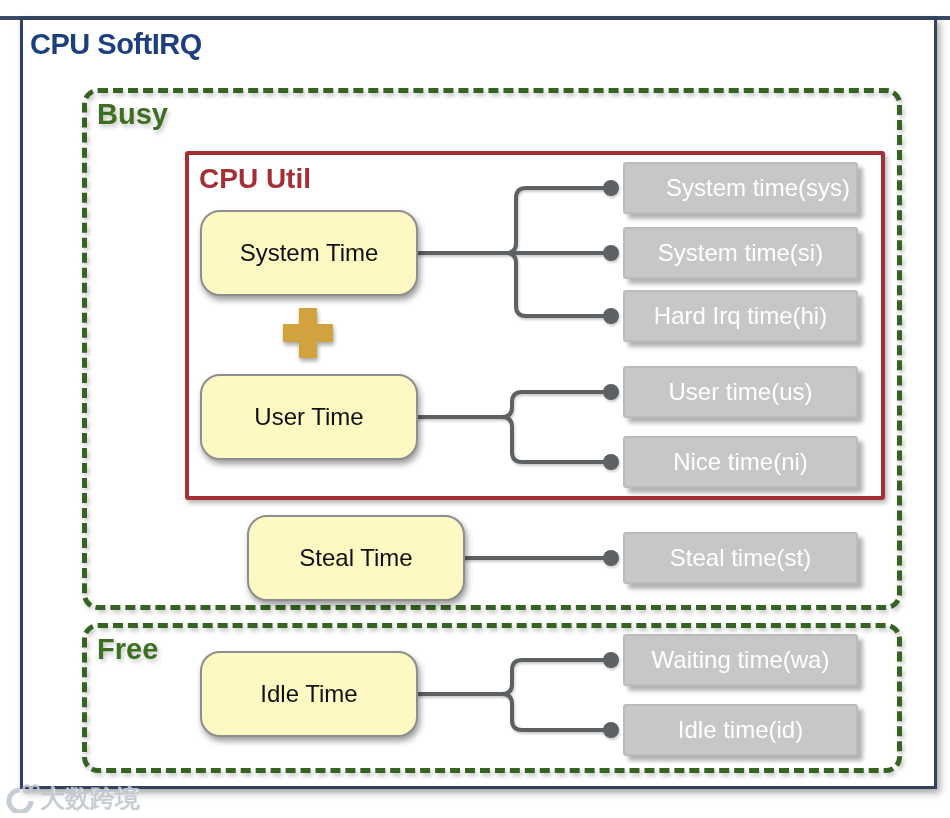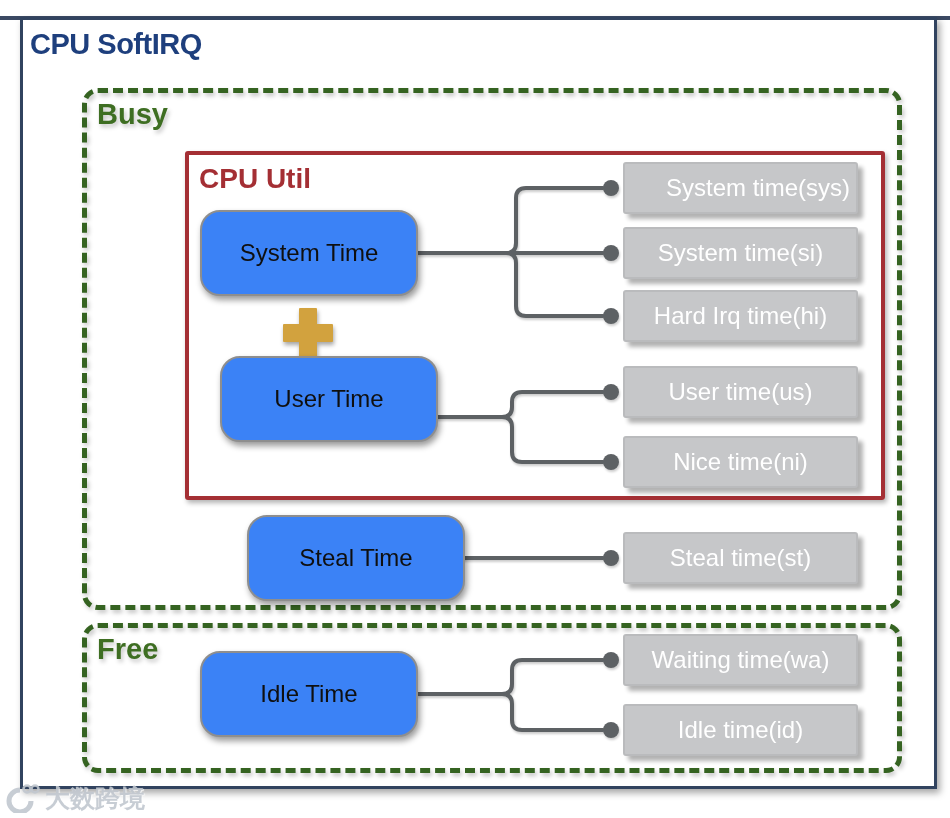--- a/index.html
+++ b/index.html
@@ -45,27 +45,27 @@
     box-shadow:2px 3px 5px rgba(0,0,0,0.30);
   }
   #cpu-util-label{
     position:absolute;left:10px;top:8px;
     font-size:28px;font-weight:bold;color:#a42f34;
   }
 
   
   .node{
     left:200px;width:218px;height:86px;
-    background:#3b82f6;border:2px solid #8e8e8e;border-radius:20px;
+    background:#fef9c3;border:2px solid #8e8e8e;border-radius:20px;
     box-shadow:2px 4px 6px rgba(0,0,0,0.40);
     display:flex;align-items:center;justify-content:center;
     font-size:24px;color:#0f0f0f;
   }
   #node-system{top:210px;}
-  #node-user{top:356px;margin-left:20px;}
+  #node-user{top:374px;}
   #node-steal{top:515px;margin-left:47px;}
   #node-idle{top:651px;}
 
   
   .leaf{
     left:623px;width:235px;height:52px;
     background:#c6c7c9;border:2px solid #babbbd;border-radius:3px;
     box-shadow:5px 5px 4px rgba(0,0,0,0.30);
     display:flex;align-items:center;justify-content:center;
     font-size:24px;color:#ffffff;
@@ -95,21 +95,21 @@
     background:#d2a23e;border-radius:1px;
   }
   #plus-icon::after{
     content:"";position:absolute;top:0;bottom:0;left:16px;width:18px;
     background:#d2a23e;border-radius:1px;
   }
 
   
   #watermark{
     left:6px;top:782px;height:32px;
-    display:flex;align-items:center;gap:5px;
+    display:flex;align-items:center;
     color:#c2c8d0;opacity:0.9;
     text-shadow:1px 1px 1px rgba(255,255,255,0.9);
     font-size:25px;font-weight:bold;
   }
 </style>
 </head>
 <body>
 
 <div id="stage">
 

